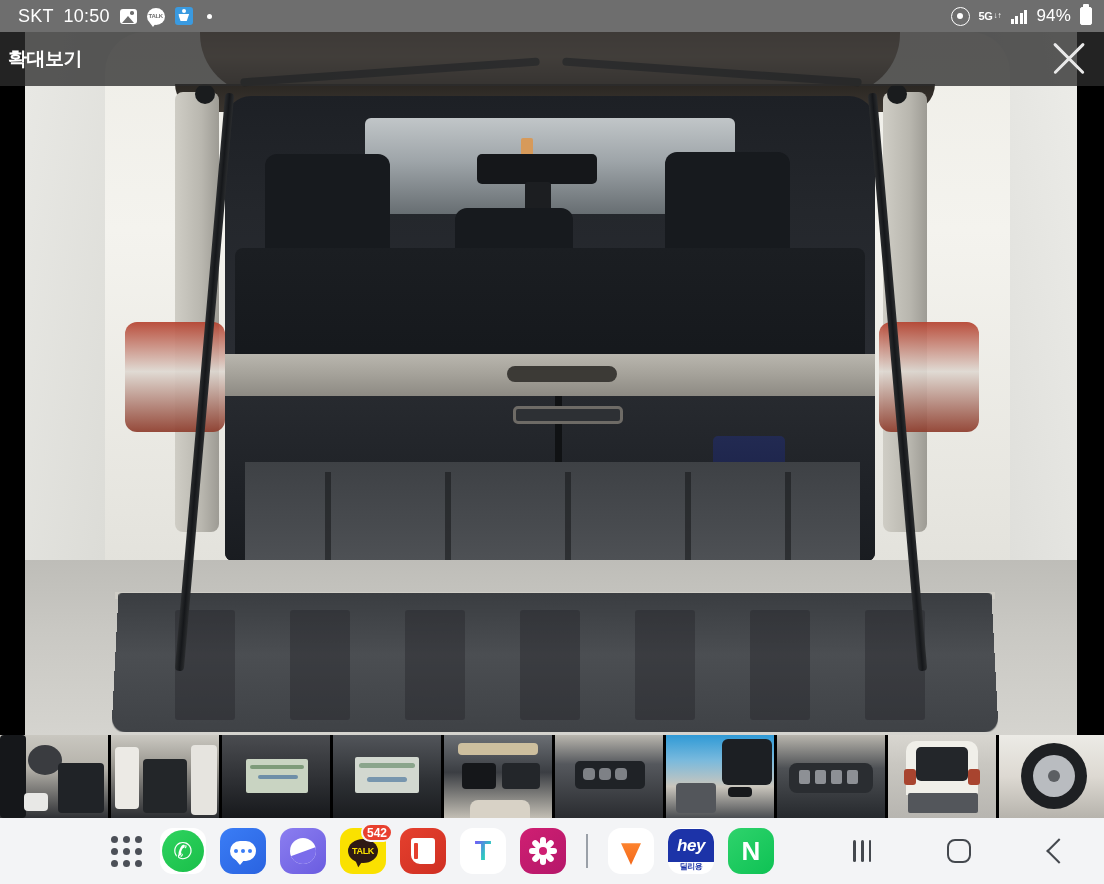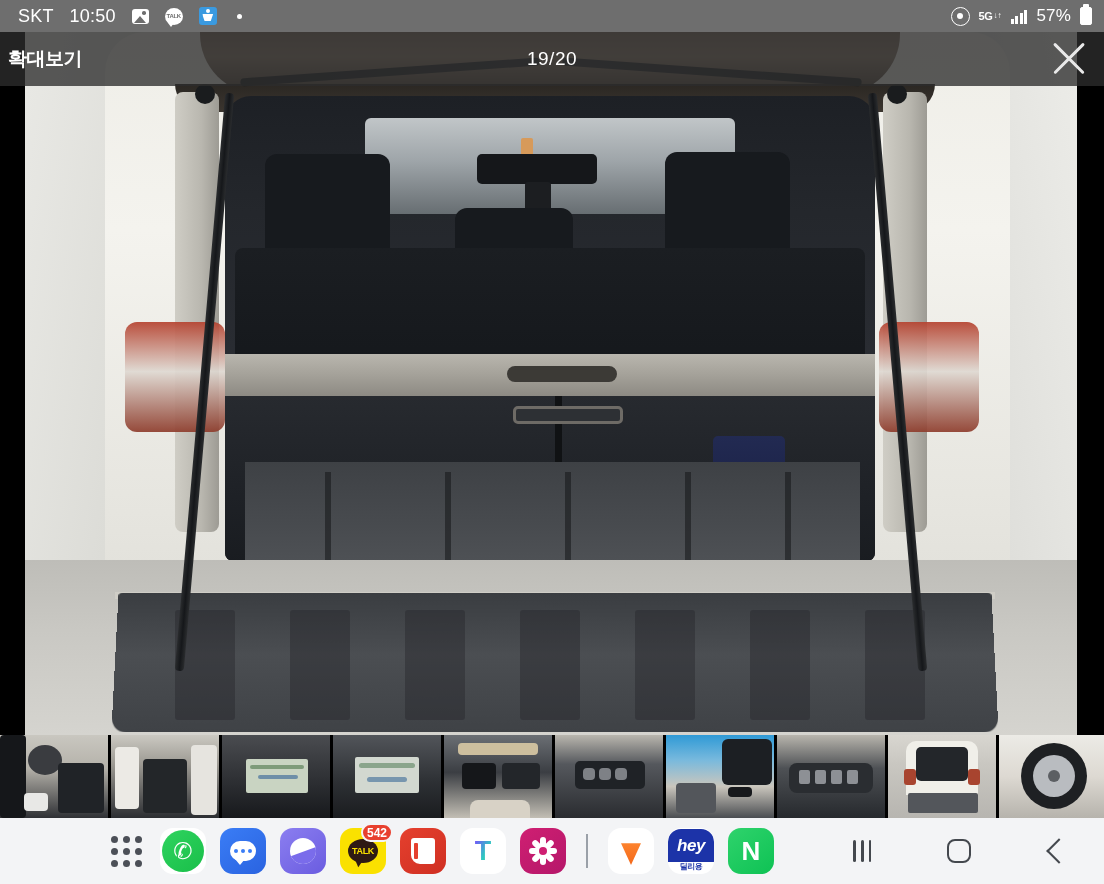--- a/index.html
+++ b/index.html
@@ -31,21 +31,21 @@
     display: flex;
     align-items: center;
     justify-content: space-between;
     padding: 0 12px 0 18px;
     color: #ffffff;
     z-index: 40;
   }
   .status-left {
     display: flex;
     align-items: center;
-    gap: 16px;
+    gap: 10px;
   }
   .status-carrier {
     font-size: 18px;
     font-weight: 400;
     letter-spacing: 0.2px;
     color: #ffffff;
   }
   .status-time {
     font-size: 18px;
     font-weight: 400;
@@ -853,21 +853,21 @@
       <span class="ic-5g">
         <span class="g-label">5G</span>
         <span class="g-arrows">↓↑</span>
       </span>
       <span class="ic-signal">
           <i></i>
           <i></i>
           <i></i>
           <i></i>
         </span>
-      <span class="status-battery-text">57%</span>
+      <span class="status-battery-text">94%</span>
       <span class="ic-battery"></span>
     </div>
   </div>
 
   <div class="viewer">
 
     <div class="photo-wrap">
       <div class="photo">
         <div class="garage-wall-l"></div>
         <div class="garage-wall-r"></div>
@@ -922,21 +922,20 @@
         <div class="strut strut-r"></div>
         <div class="strut strut-top-l"></div>
         <div class="strut strut-top-r"></div>
         <div class="strut-cap" style="left:170px; top:52px;"></div>
         <div class="strut-cap" style="right:170px; top:52px;"></div>
       </div>
     </div>
 
     <div class="viewer-topbar">
       <span class="viewer-title">확대보기</span>
-      <span class="viewer-counter">19/20</span>
       <span class="viewer-close"></span>
     </div>
   </div>
 
   <div class="thumb-strip">
 
     <div class="thumb" title="운전석 실내">
       <div class="tscene" style="background:linear-gradient(180deg,#c9c7c0 0%,#b5b2aa 40%,#2f3135 100%);">
         <div class="ts-blob" style="left:0;top:0;width:26px;height:83px;background:#15171a;"></div>
         <div class="ts-blob" style="left:28px;top:10px;width:34px;height:30px;background:#3a3c40;border-radius:50%;"></div>

